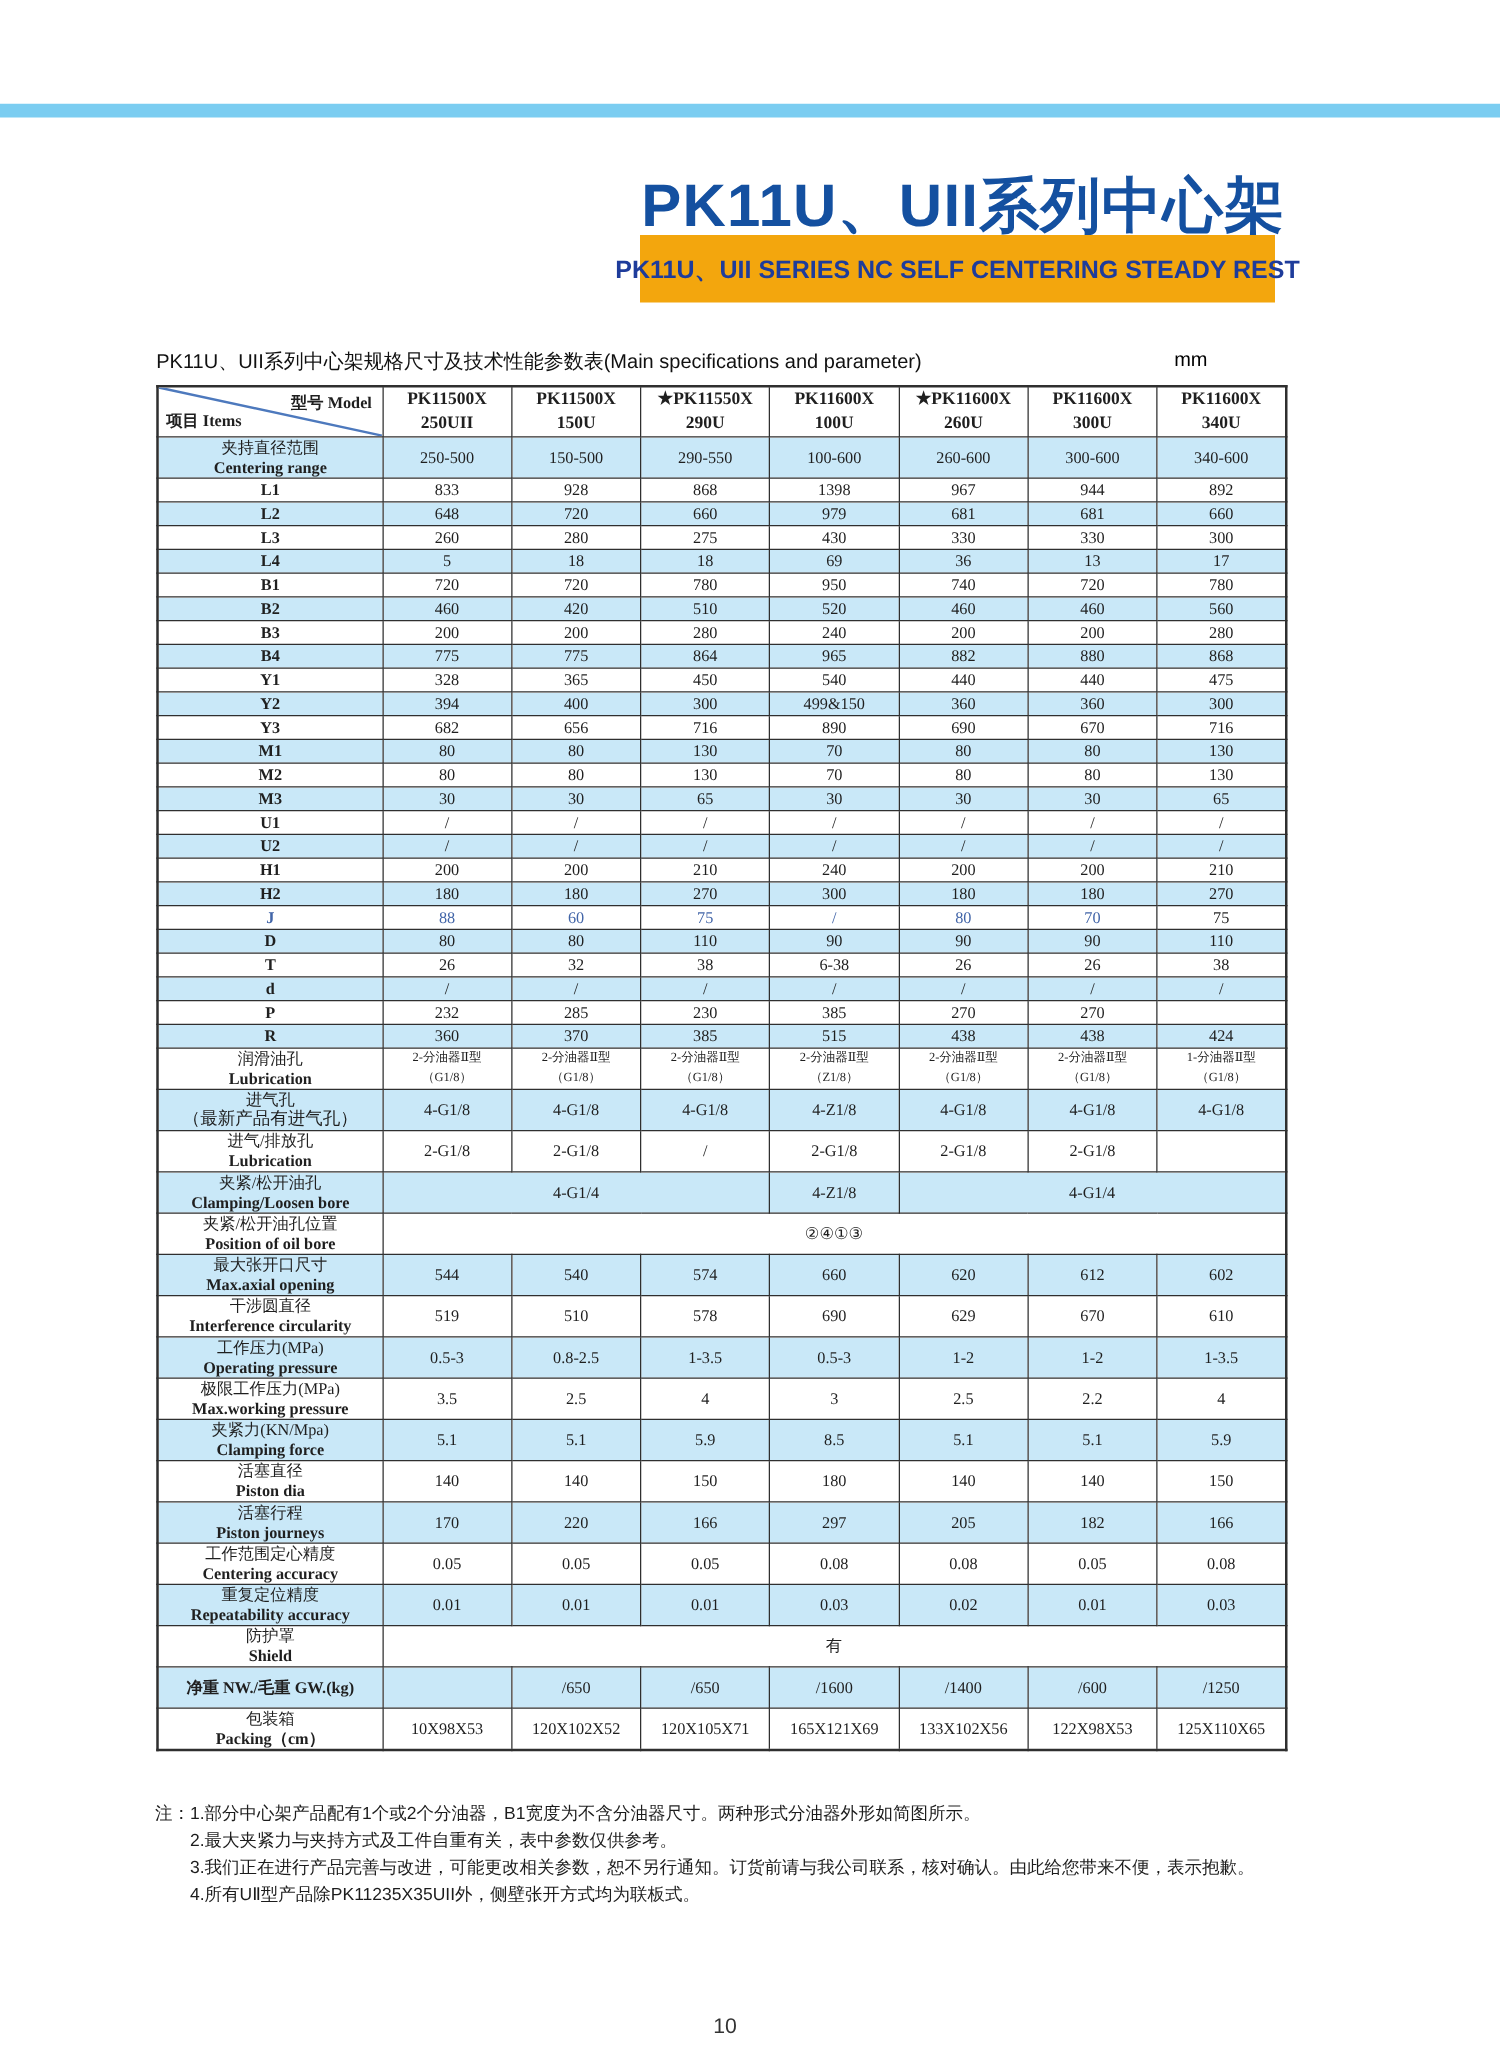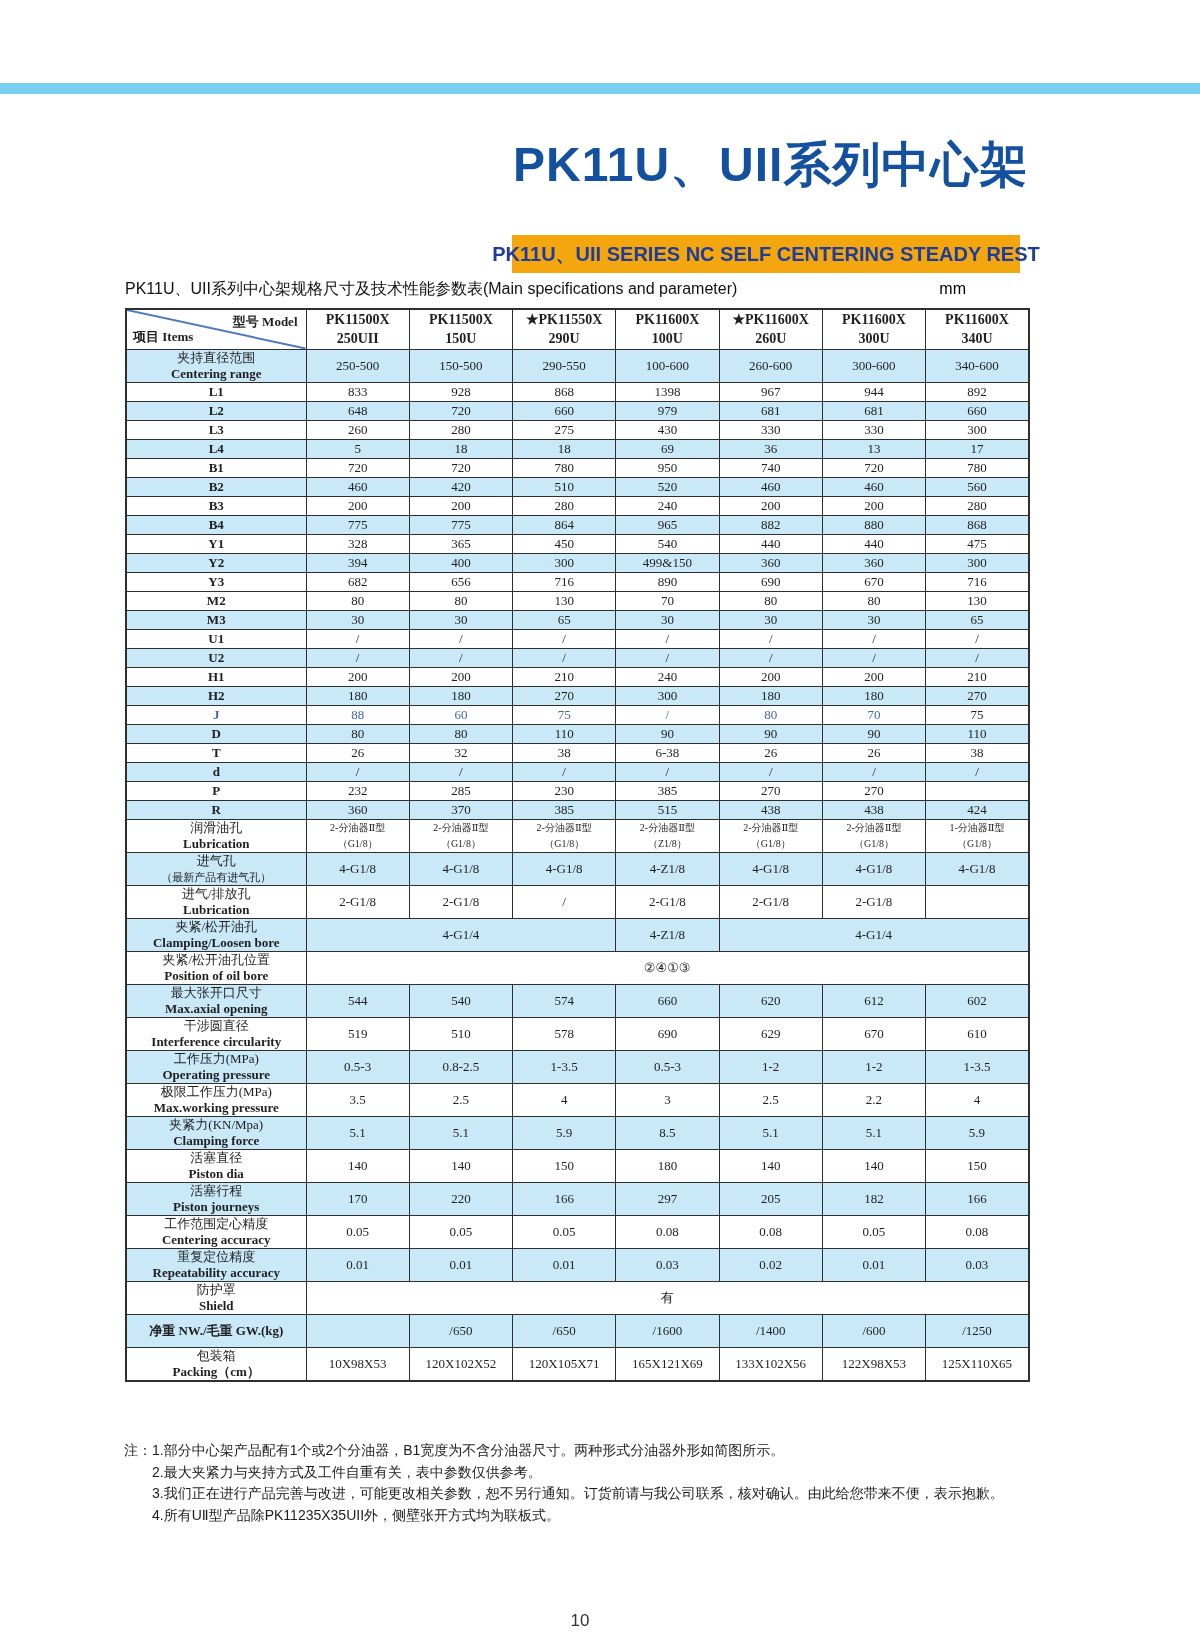--- a/index.html
+++ b/index.html
@@ -6,42 +6,42 @@
     --band:#7bcdf1; --title:#1450a0; --banner-bg:#f3a60d; --banner-fg:#1e3c9b;
     --shade:#c9e8f8; --border:#2f2f2f; --accent:#4265a8; --ink:#1f1f1f;
   }
   *{margin:0;padding:0;box-sizing:border-box;}
   html,body{background:#fff;}
   .page{position:relative;width:1200px;height:1640px;background:#fff;overflow:hidden;
         font-family:"Liberation Sans",sans-serif;color:var(--ink);}
   .band{position:absolute;left:0;top:83px;width:1200px;height:11px;background:var(--band);}
   .main-title{position:absolute;left:513px;top:133px;font-size:48px;font-weight:700;
         color:var(--title);letter-spacing:1px;white-space:nowrap;}
-  .banner{position:absolute;left:512px;top:188px;width:508px;height:38px;background:var(--banner-bg);
-        display:flex;align-items:center;justify-content:center;margin-top:47px;}
+  .banner{position:absolute;left:512px;top:188px;width:508px;height:54px;background:var(--banner-bg);
+        display:flex;align-items:center;justify-content:center;}
   .banner span{font-size:20px;font-weight:700;color:var(--banner-fg);white-space:nowrap;}
   .caption{position:absolute;left:125px;top:279px;width:903px;font-size:16px;color:#111;}
   .caption .unit{position:absolute;right:62px;top:1px;font-size:16px;color:#000000;}
 
   
   .tbl-wrap{position:absolute;left:125px;top:308px;width:903px;}
   table{border-collapse:collapse;table-layout:fixed;width:903px;border:2px solid var(--border);
         font-family:"Liberation Serif","DejaVu Serif",serif;}
   col.c-label{width:180px;}
   col.c-data{width:103.28px;}
   th,td{border:1px solid var(--border);text-align:center;vertical-align:middle;
         font-size:13px;color:var(--ink);padding:0 2px;overflow:hidden;}
   tr.r-head th{height:40px;font-weight:700;font-size:14px;margin-top:11px;}
   tr.r-head .hl{line-height:19px;}
   tr.r-std th,tr.r-std td{height:19px;line-height:17px;}
   tr.r-tall th,tr.r-tall td{height:33px;line-height:16px;}
   tr.shaded th,tr.shaded td{background:var(--shade);}
   th.code{font-weight:700;font-size:13px;}
   .lab-zh{display:block;font-size:13px;font-weight:400;line-height:16px;}
-  .lab-zh2{display:block;font-size:11px;font-weight:400;line-height:16px;}
+  .lab-zh2{display:block;font-size:14px;font-weight:400;line-height:16px;}
   .lab-en{display:block;font-size:13px;font-weight:700;line-height:16px;}
   td{white-space:pre-line;}
   td.small{font-size:10px;line-height:15px;}
   .blue-text{color:var(--accent) !important;}
   th.corner{position:relative;padding:0;}
   th.corner svg{position:absolute;left:0;top:0;width:100%;height:100%;}
   .corner-top{position:absolute;top:3px;right:8px;font-weight:700;font-size:13px;}
   .corner-bottom{position:absolute;bottom:3px;left:6px;font-weight:700;font-size:13px;}
 
   
@@ -237,20 +237,30 @@
           <tr class="r-std">
             <th class="code">Y3</th>
             <td>682</td>
             <td>656</td>
             <td>716</td>
             <td>890</td>
             <td>690</td>
             <td>670</td>
             <td>716</td>
           </tr>
+          <tr class="r-std shaded">
+            <th class="code">M1</th>
+            <td>80</td>
+            <td>80</td>
+            <td>130</td>
+            <td>70</td>
+            <td>80</td>
+            <td>80</td>
+            <td>130</td>
+          </tr>
           <tr class="r-std">
             <th class="code">M2</th>
             <td>80</td>
             <td>80</td>
             <td>130</td>
             <td>70</td>
             <td>80</td>
             <td>80</td>
             <td>130</td>
           </tr>

